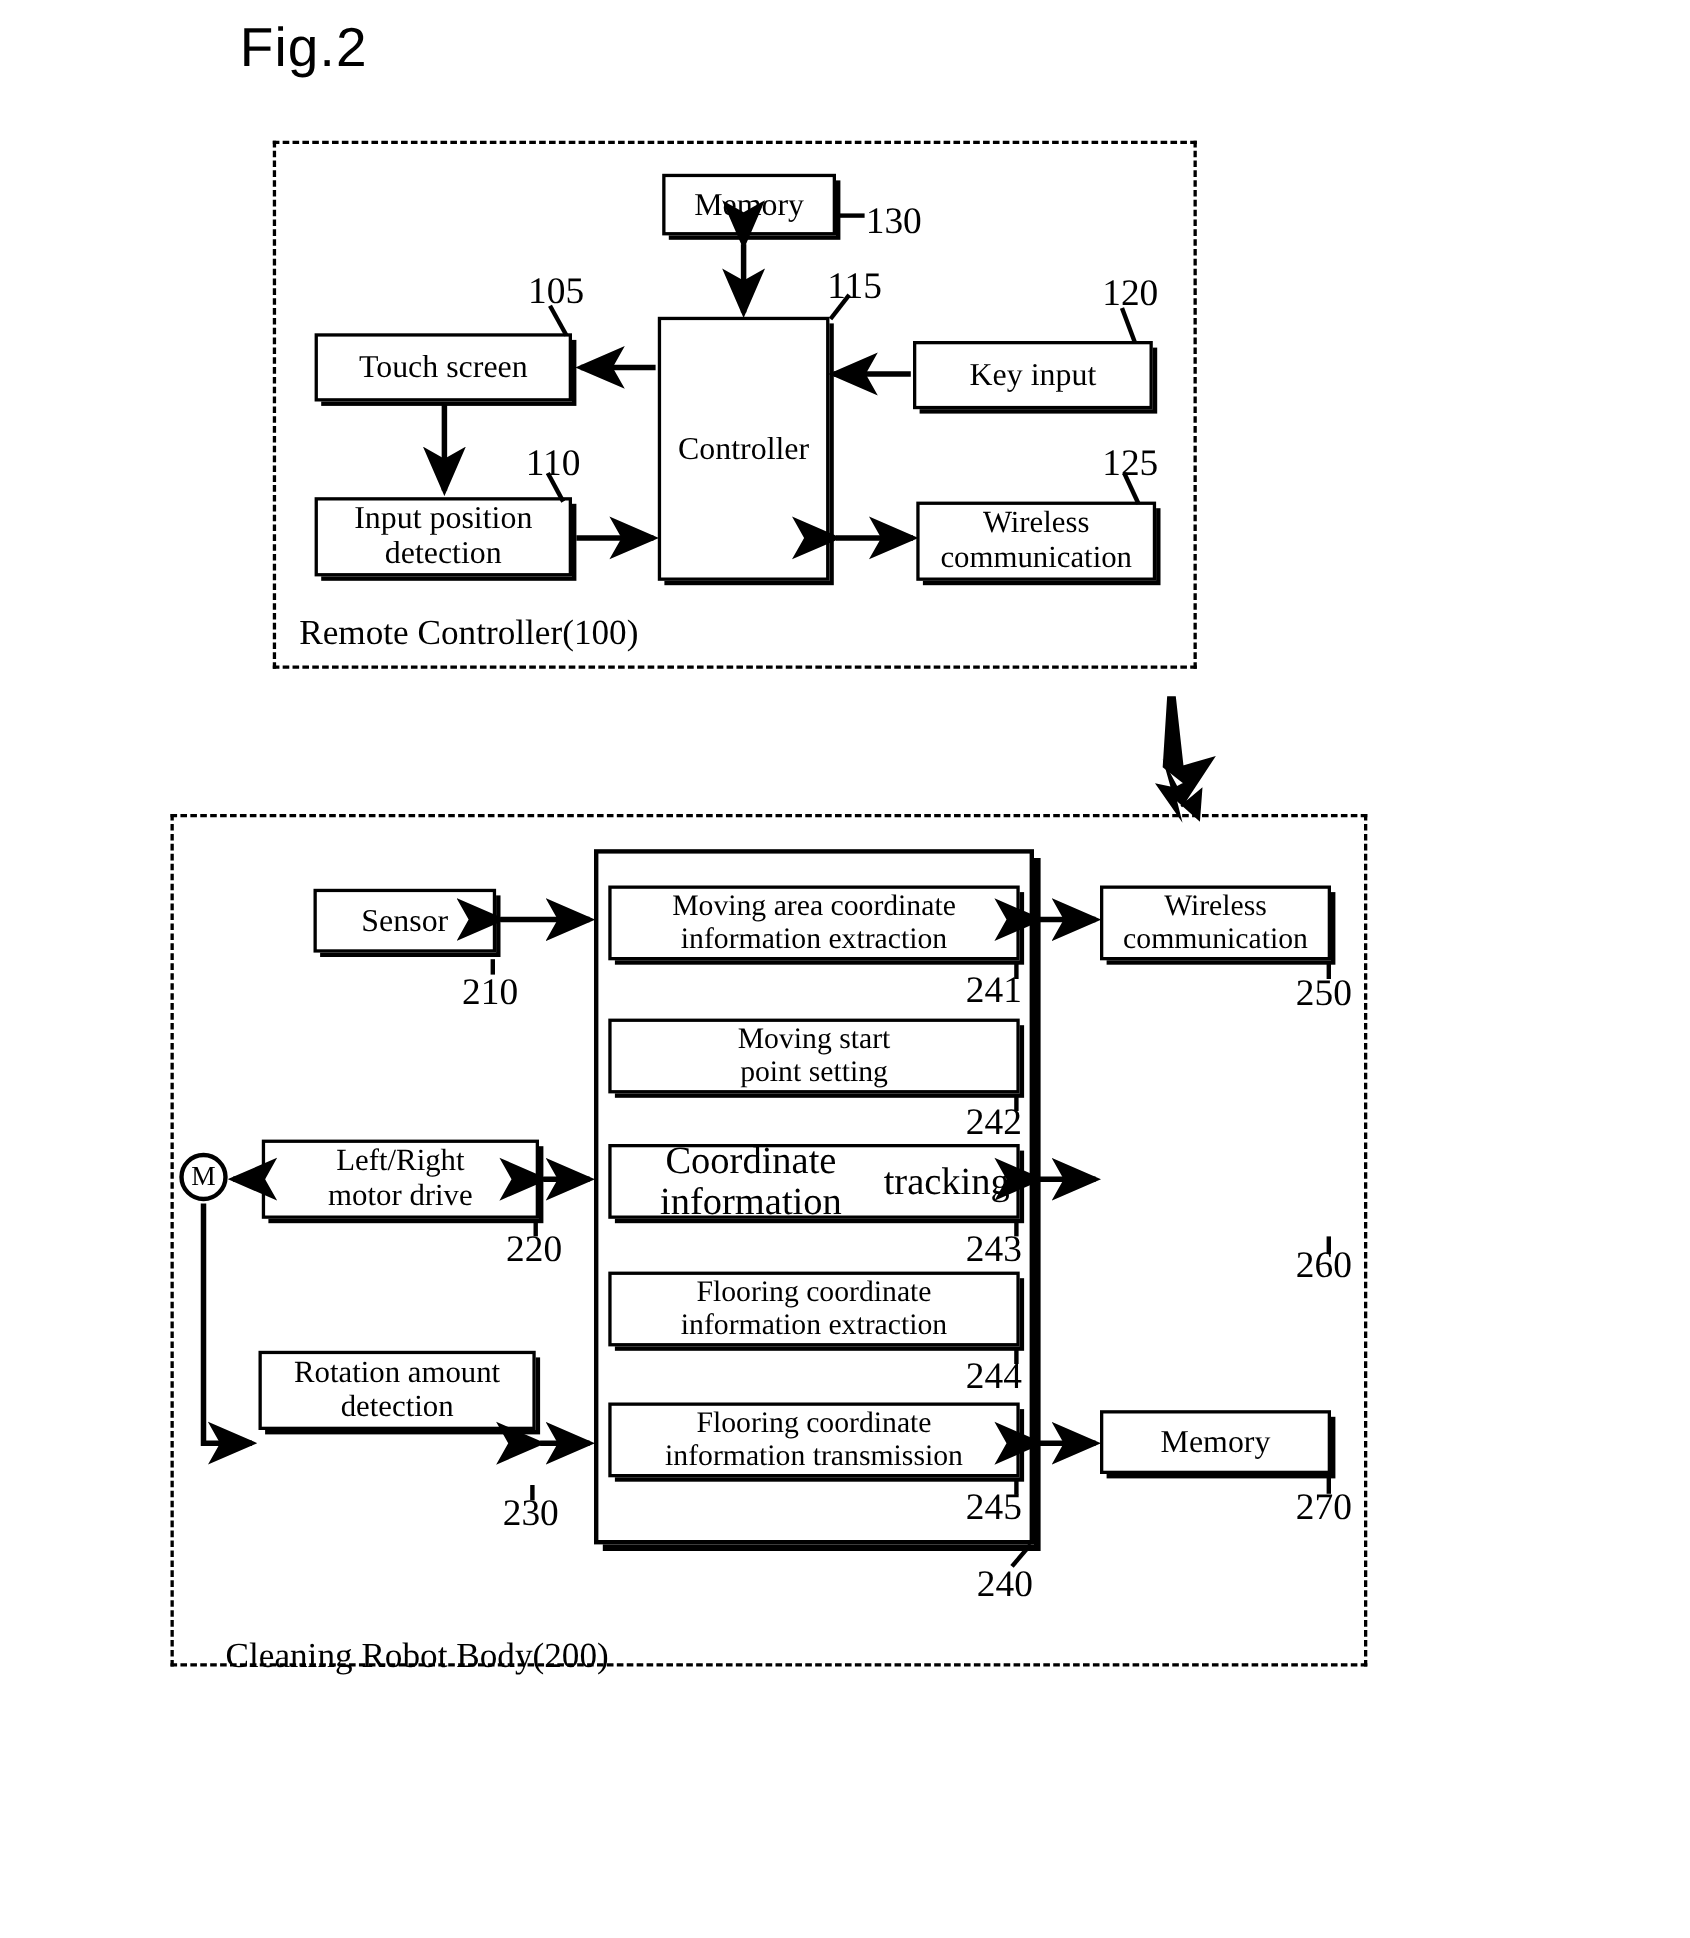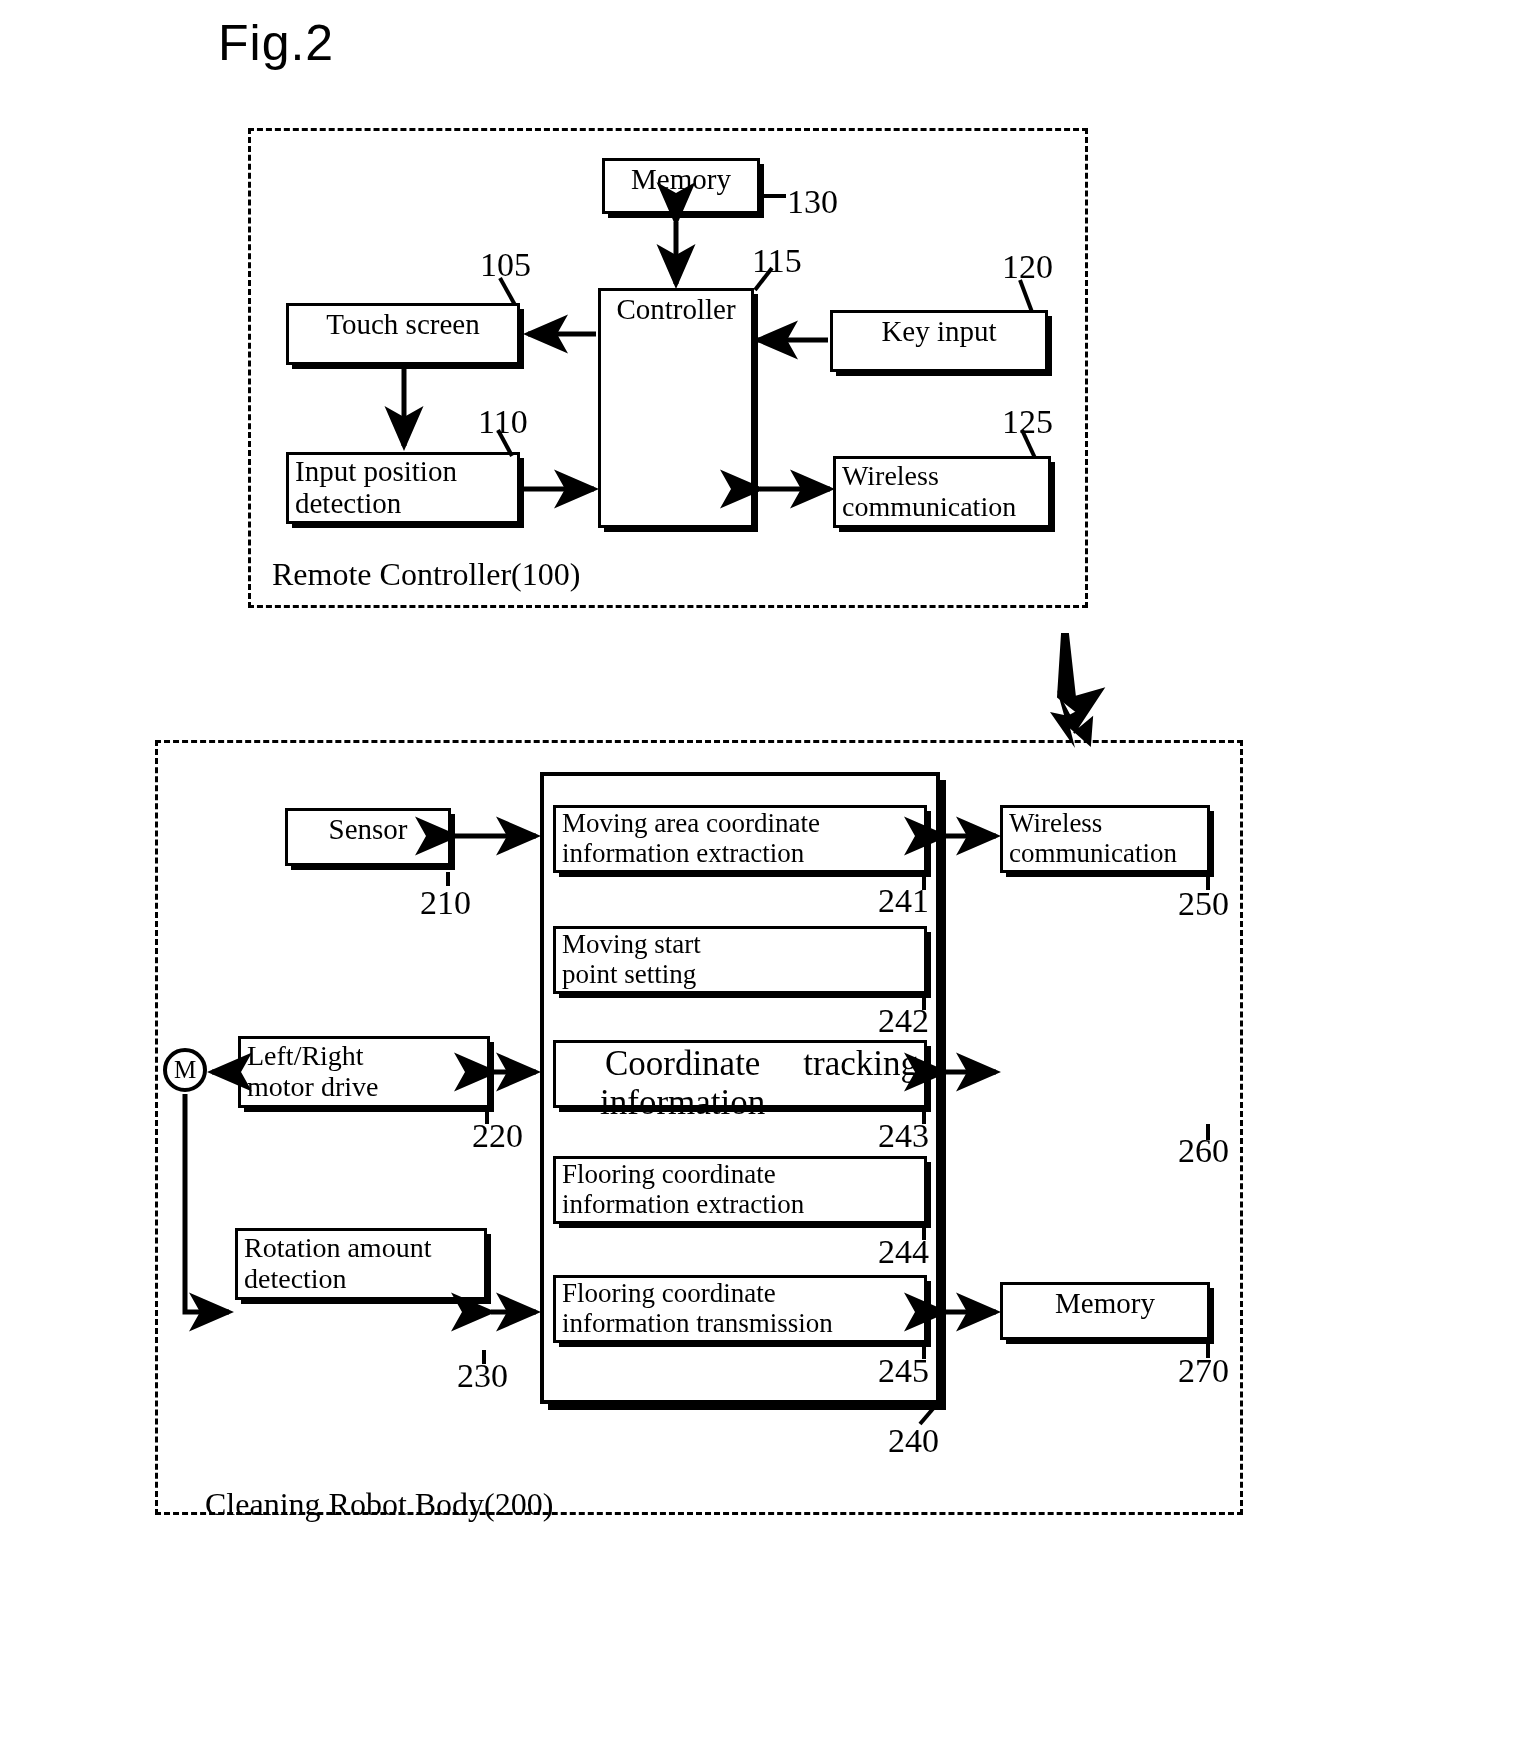--- a/index.html
+++ b/index.html
@@ -40,21 +40,21 @@
     background: transparent;
   }
   
   .blk {
     position: absolute;
     box-sizing: border-box;
     border: 3px solid #000;
     background: #fff;
     box-shadow: 5px 5px 0 -1px #000;
     display: flex;
-    align-items: flex-start;
+    align-items: center;
     justify-content: center;
     text-align: center;
     line-height: 1.12;
     font-size: 29px;
     padding: 2px 6px;
   }
   .blk span { display: block; }
   .blk.two-line { line-height: 1.1; }
 
   .outer-proc {
@@ -181,21 +181,21 @@
 
   <div class="blk" style="left:285px; top:808px; width:166px; height:58px;">
     <span>Sensor</span>
   </div>
   <div class="ref" style="left:420px; top:884px;">210</div>
 
   <div class="blk two-line" style="left:238px; top:1036px; width:252px; height:72px; flex-direction:column; font-size:28px;">
     <span>Left/Right</span>
     <span>motor drive</span>
   </div>
-  <div class="ref" style="left:460px; top:1117px;margin-left:12px;">220</div>
+  <div class="ref" style="left:460px; top:1117px;">220</div>
 
   <div class="motor-circle" style="left:163px; top:1048px;">
     <span>M</span>
   </div>
 
   <div class="blk two-line" style="left:235px; top:1228px; width:252px; height:72px; flex-direction:column; font-size:28px;">
     <span>Rotation amount</span>
     <span>detection</span>
   </div>
   <div class="ref" style="left:457px; top:1357px;">230</div>

